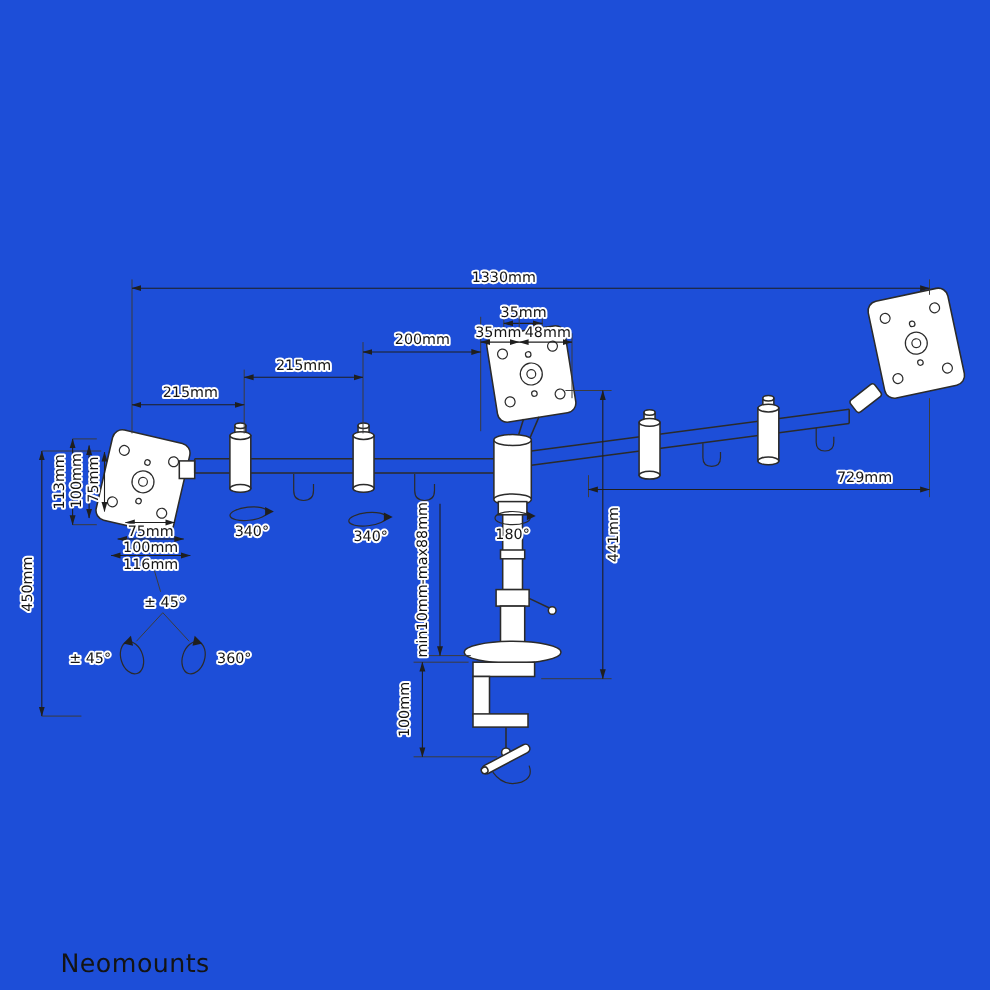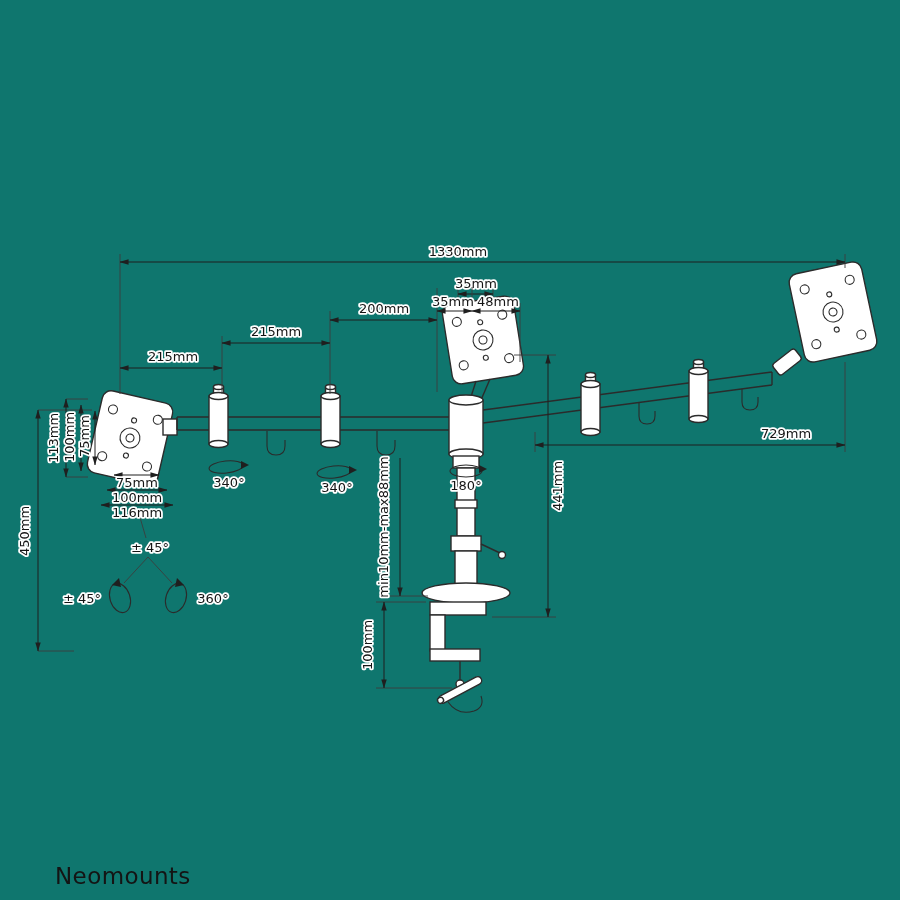--- a/index.html
+++ b/index.html
@@ -1,16 +1,16 @@
 <!DOCTYPE html>
 <html><head>
 <meta charset="utf-8">
 <style>
   html,body{margin:0;padding:0;background:#ffffff;}
-  #stage{position:relative;width:900px;height:900px;background:#0f766e;overflow:hidden;}
+  #stage{position:relative;width:900px;height:900px;background:#1d4ed8;overflow:hidden;}
   svg{display:block;}
   .dim{stroke:#1f1f1f;stroke-width:1;fill:none;}
   .ext{stroke:#3c3c3c;stroke-width:0.9;fill:none;}
   .hw{stroke:#2b2b2b;stroke-width:1.4;fill:#ffffff;}
   .hwn{fill:none;stroke:#2b2b2b;stroke-width:1.4;}
   .thin{fill:none;stroke:#2b2b2b;stroke-width:1.1;}
   text{font-family:"DejaVu Sans","Liberation Sans",sans-serif;font-size:13px;fill:#141414;
        paint-order:stroke;stroke:#ffffff;stroke-width:3.5px;stroke-linejoin:round;}
   .lbl{text-anchor:middle;}
   .brand{font-size:23px;letter-spacing:.4px;stroke-width:0;}

